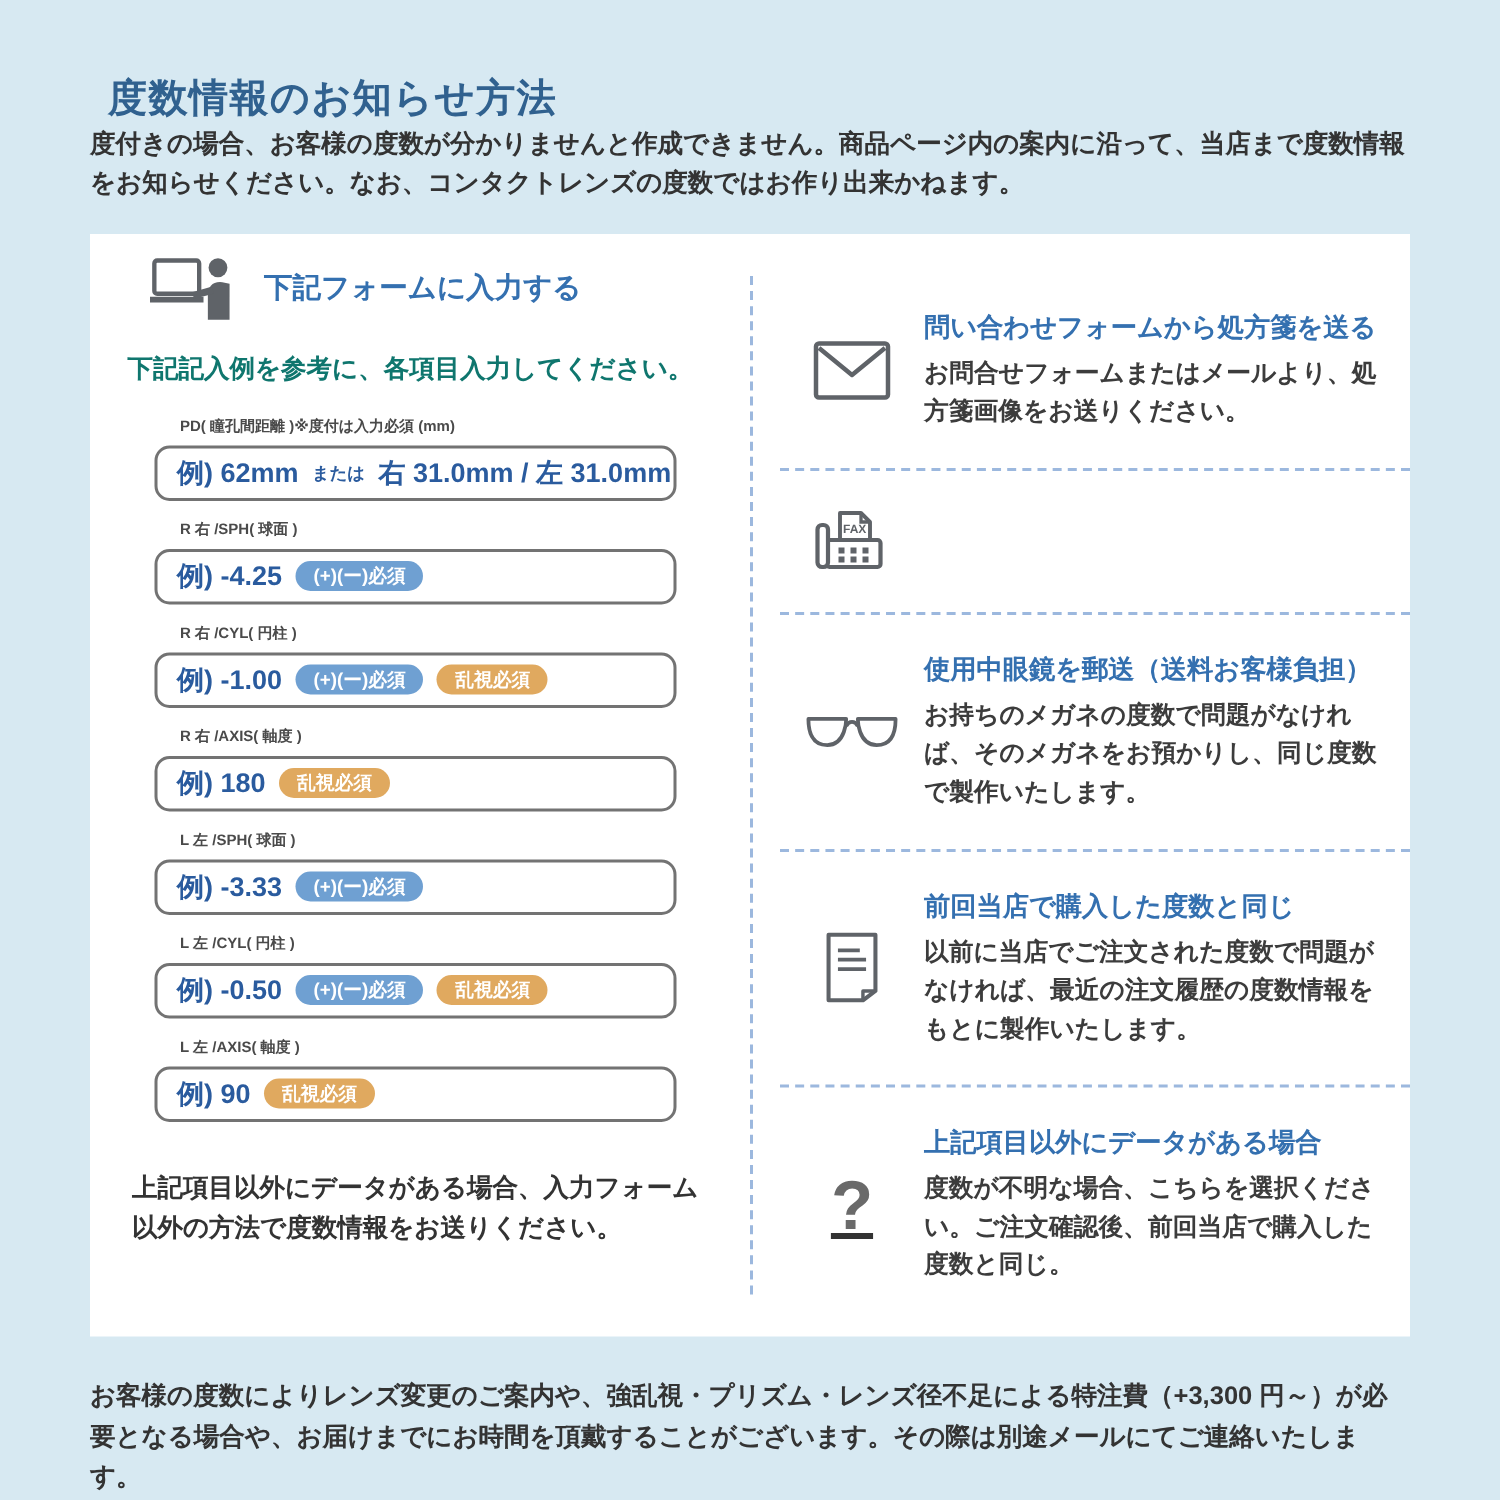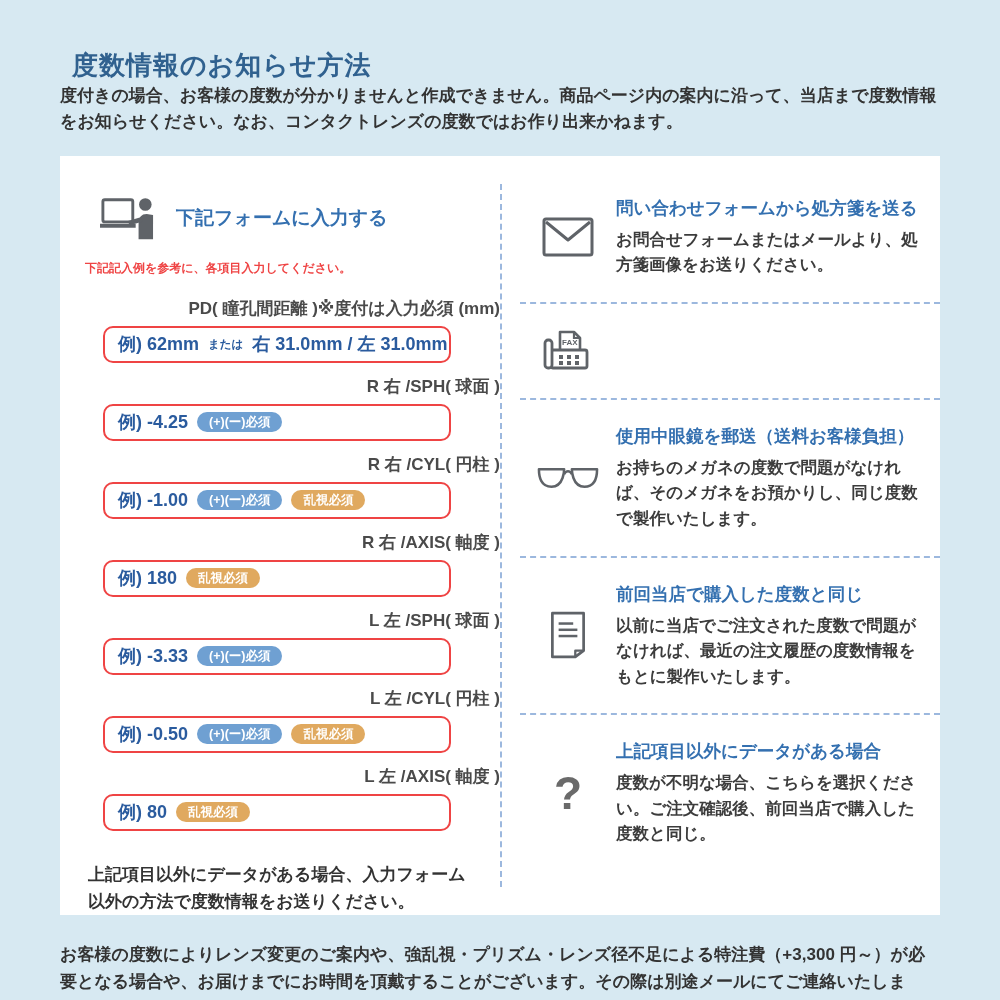--- a/index.html
+++ b/index.html
@@ -18,57 +18,57 @@
     font-size:17px; font-weight:600; line-height:1.55;
     color:#333; width:880px;
   }
 
   .card {
     margin-top:20px; background:#ffffff; width:880px; min-height:718px;
     display:flex;
   }
 
   
-  .col-left { width:440px; padding-top:40px; }
+  .col-left { width:440px; padding-top:14px; }
   .form-header { margin-left:40px; display:flex; align-items:center; gap:22px; }
   .form-heading { font-size:19px; font-weight:bold; color:#3470b0; }
-  .instruction { margin:20px 0 0 25px; font-size:12px; font-weight:600; color:#ef4444; }
+  .instruction { margin:20px 0 0 25px; font-size:17px; font-weight:600; color:#0f766e; }
 
   .field-group { margin-left:43px; margin-top:12px; }
   .field-group.first { margin-top:20px; }
-  .field-label { margin-left:17px; font-size:17px; font-weight:bold; color:#4a4a4a;text-align:right; }
+  .field-label { margin-left:17px; font-size:10px; font-weight:bold; color:#4a4a4a; }
   .field-box {
     margin-top:6px; width:348px; height:37px;
-    border:2px solid #ef4444; border-radius:10px; background:#fff;
+    border:2px solid #737373; border-radius:10px; background:#fff;
     display:flex; align-items:center; gap:9px; padding-left:13px;
     white-space:nowrap;
   }
   .field-value { color:#2a5b9e; font-weight:bold; font-size:18px; }
   .field-value-small { color:#2a5b9e; font-weight:bold; font-size:11.5px; }
   .badge {
     border-radius:999px; color:#fff; font-size:12.5px; font-weight:bold;
     padding:4px 12px; line-height:1;
   }
   .badge.blue { background:#6fa0d2; }
   .badge.orange { background:#e0a95f; }
 
   .form-note {
     margin:30px 0 0 28px; width:385px;
     font-size:17px; font-weight:600; color:#333; line-height:1.6;
   }
 
   
-  .col-right { width:440px; position:relative; padding:16px 0 10px 20px; }
+  .col-right { width:440px; position:relative; padding:26px 0 10px 20px; }
   .col-right::before {
     content:""; position:absolute; left:0; top:28px; bottom:28px;
     border-left:2px dashed #9cb8de;
   }
   .method { display:flex; align-items:center; padding:24px 0; }
   .method-icon {
-    width:96px; flex:0 0 96px; display:flex; justify-content:center; align-items:center;
+    width:96px; flex:0 0 96px; display:flex; justify-content:center; align-items:center;text-decoration:underline;
   }
   .method-text { width:312px; }
   .method-title { font-size:17.5px; font-weight:bold; color:#3470b0; margin-bottom:7px; }
   .method-body { font-size:16.5px; font-weight:600; color:#3c3c3c; line-height:1.55; }
   .dashed-divider { border-top:2px dashed #9cb8de; width:420px; }
 
   .question-glyph { font-size:46px; font-weight:bold; color:#6a6a6a; font-family:"Liberation Sans",sans-serif; }
 
   .bottom-note {
     margin-top:26px; width:880px;
@@ -149,21 +149,21 @@
         <div class="field-box">
           <span class="field-value">例) -0.50</span>
           <span class="badge blue">(+)(ー)必須</span>
           <span class="badge orange">乱視必須</span>
         </div>
       </div>
 
       <div class="field-group">
         <div class="field-label">L 左 /AXIS( 軸度 )</div>
         <div class="field-box">
-          <span class="field-value">例) 80</span>
+          <span class="field-value">例) 90</span>
           <span class="badge orange">乱視必須</span>
         </div>
       </div>
 
       <p class="form-note">上記項目以外にデータがある場合、入力フォーム以外の方法で度数情報をお送りください。</p>
     </div>
 
     <div class="col-right">
 
       <div class="method">

